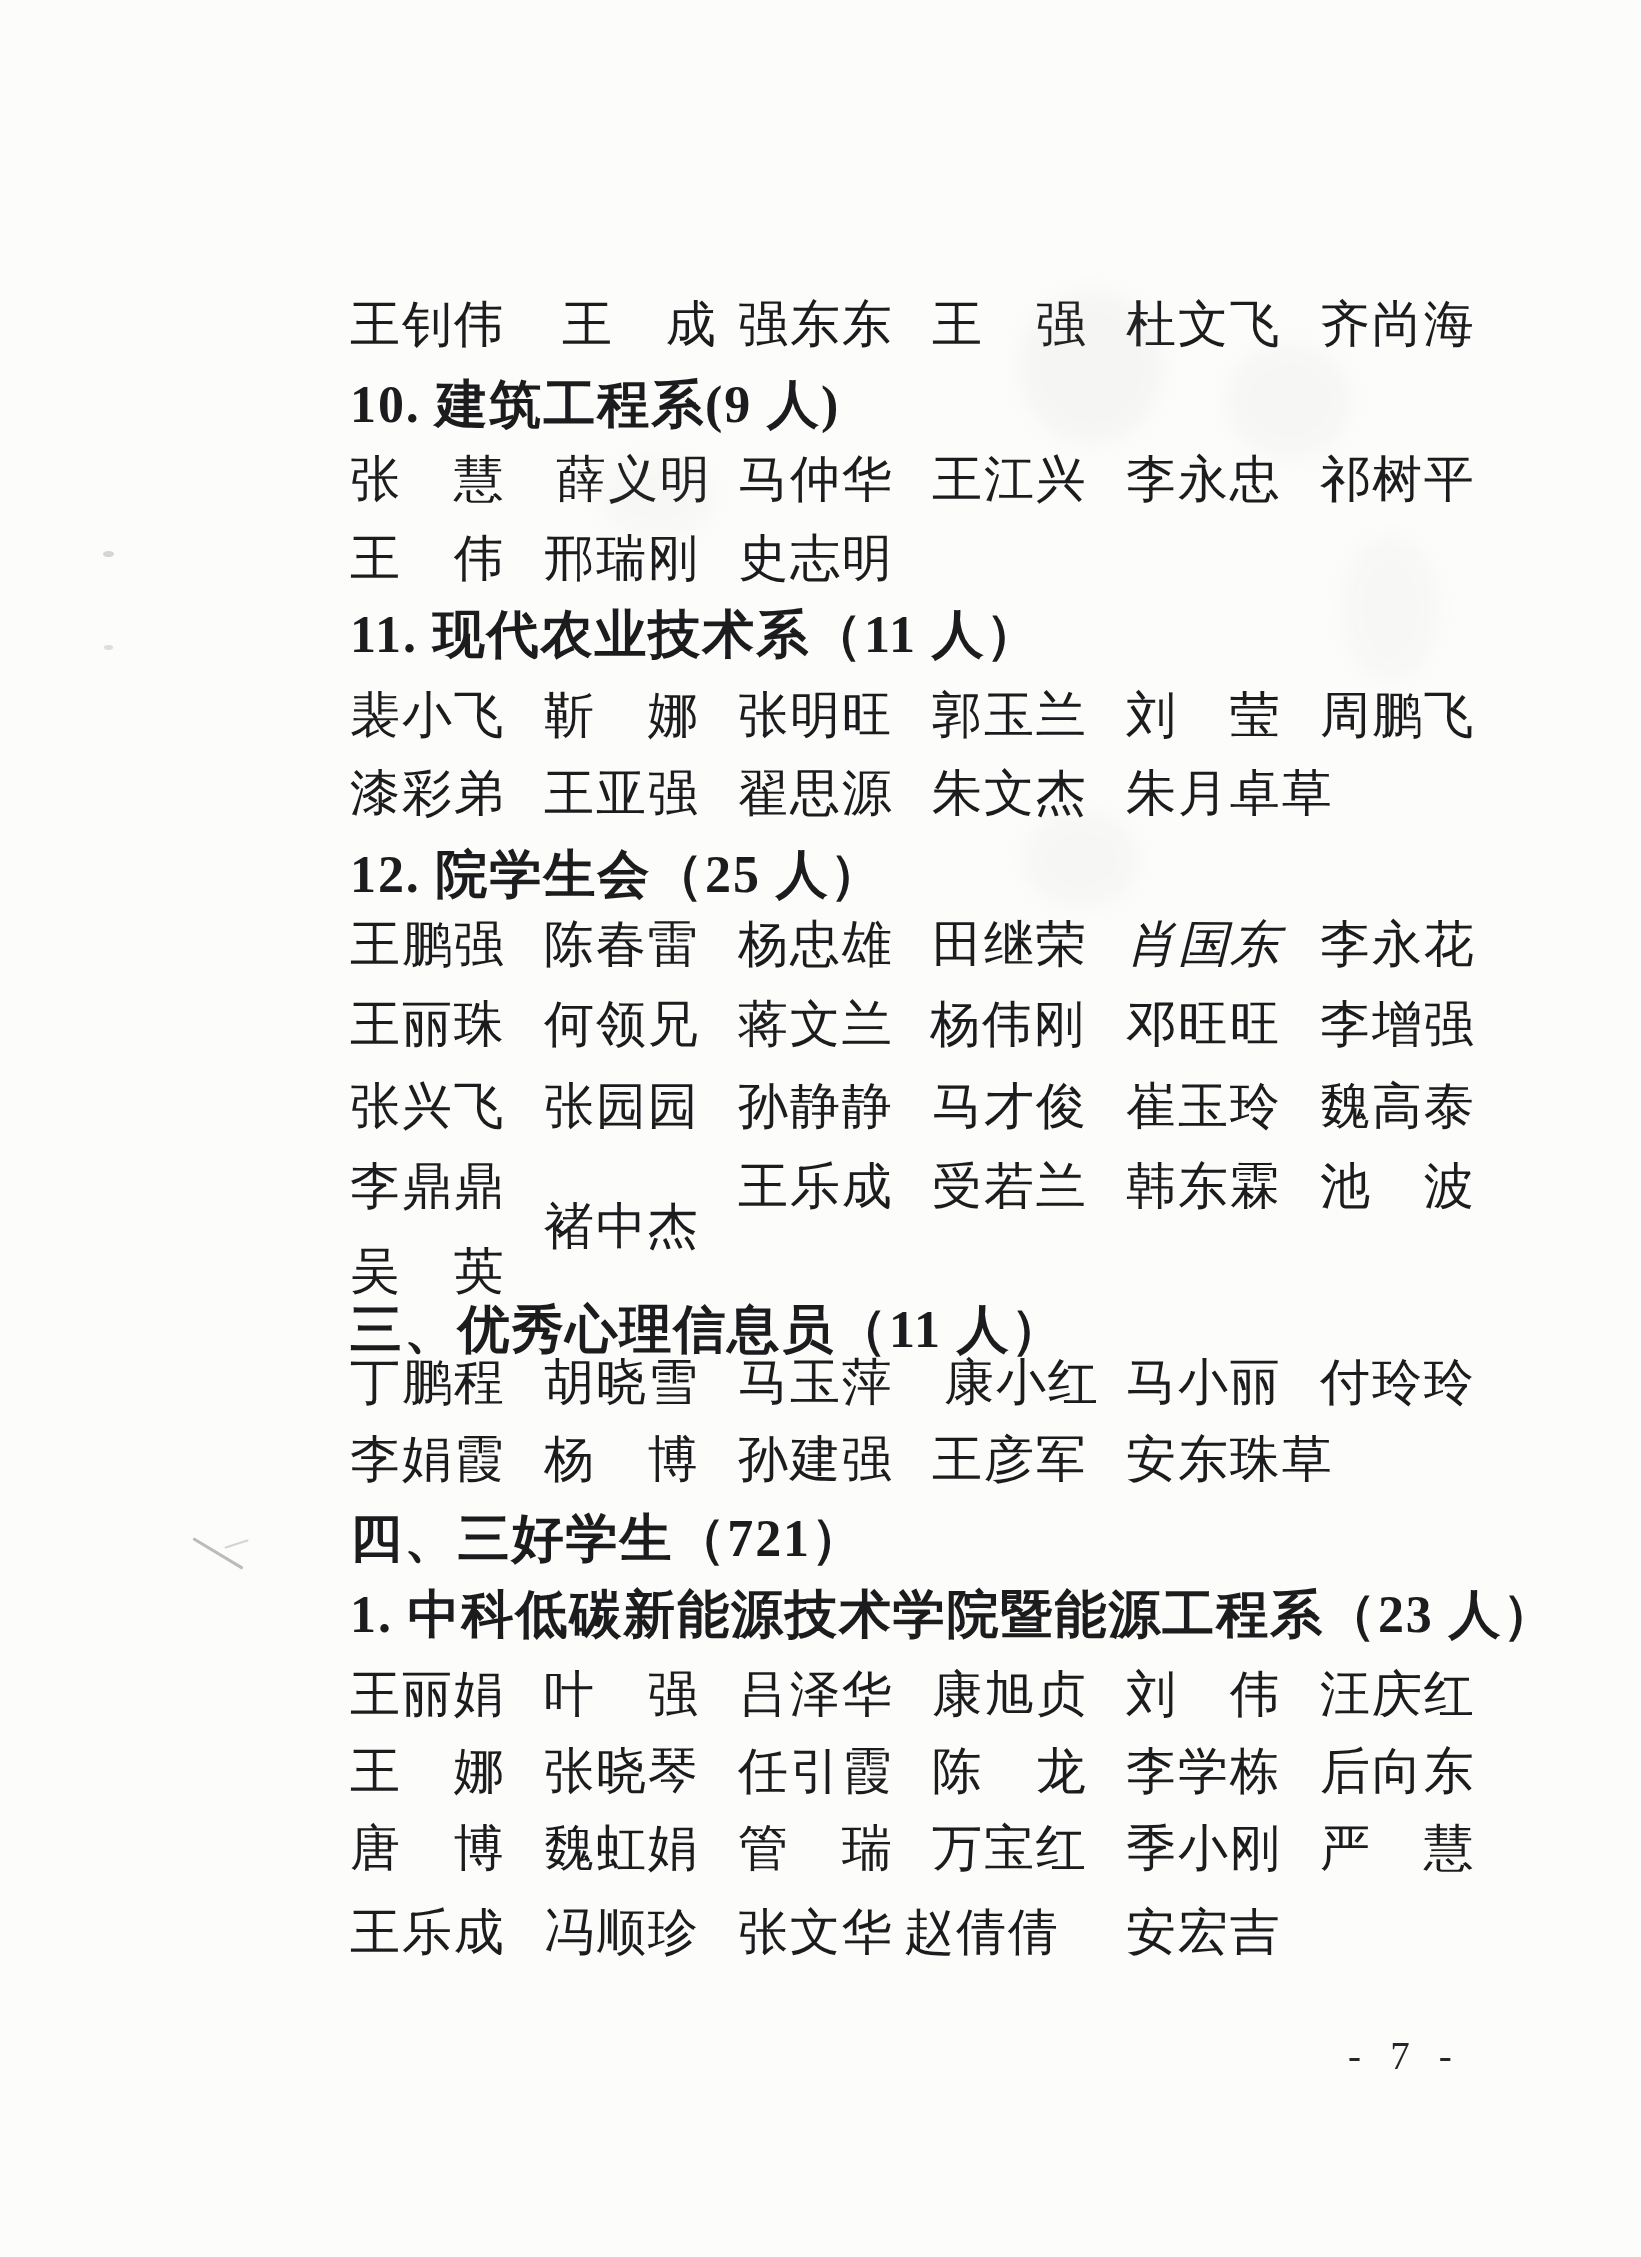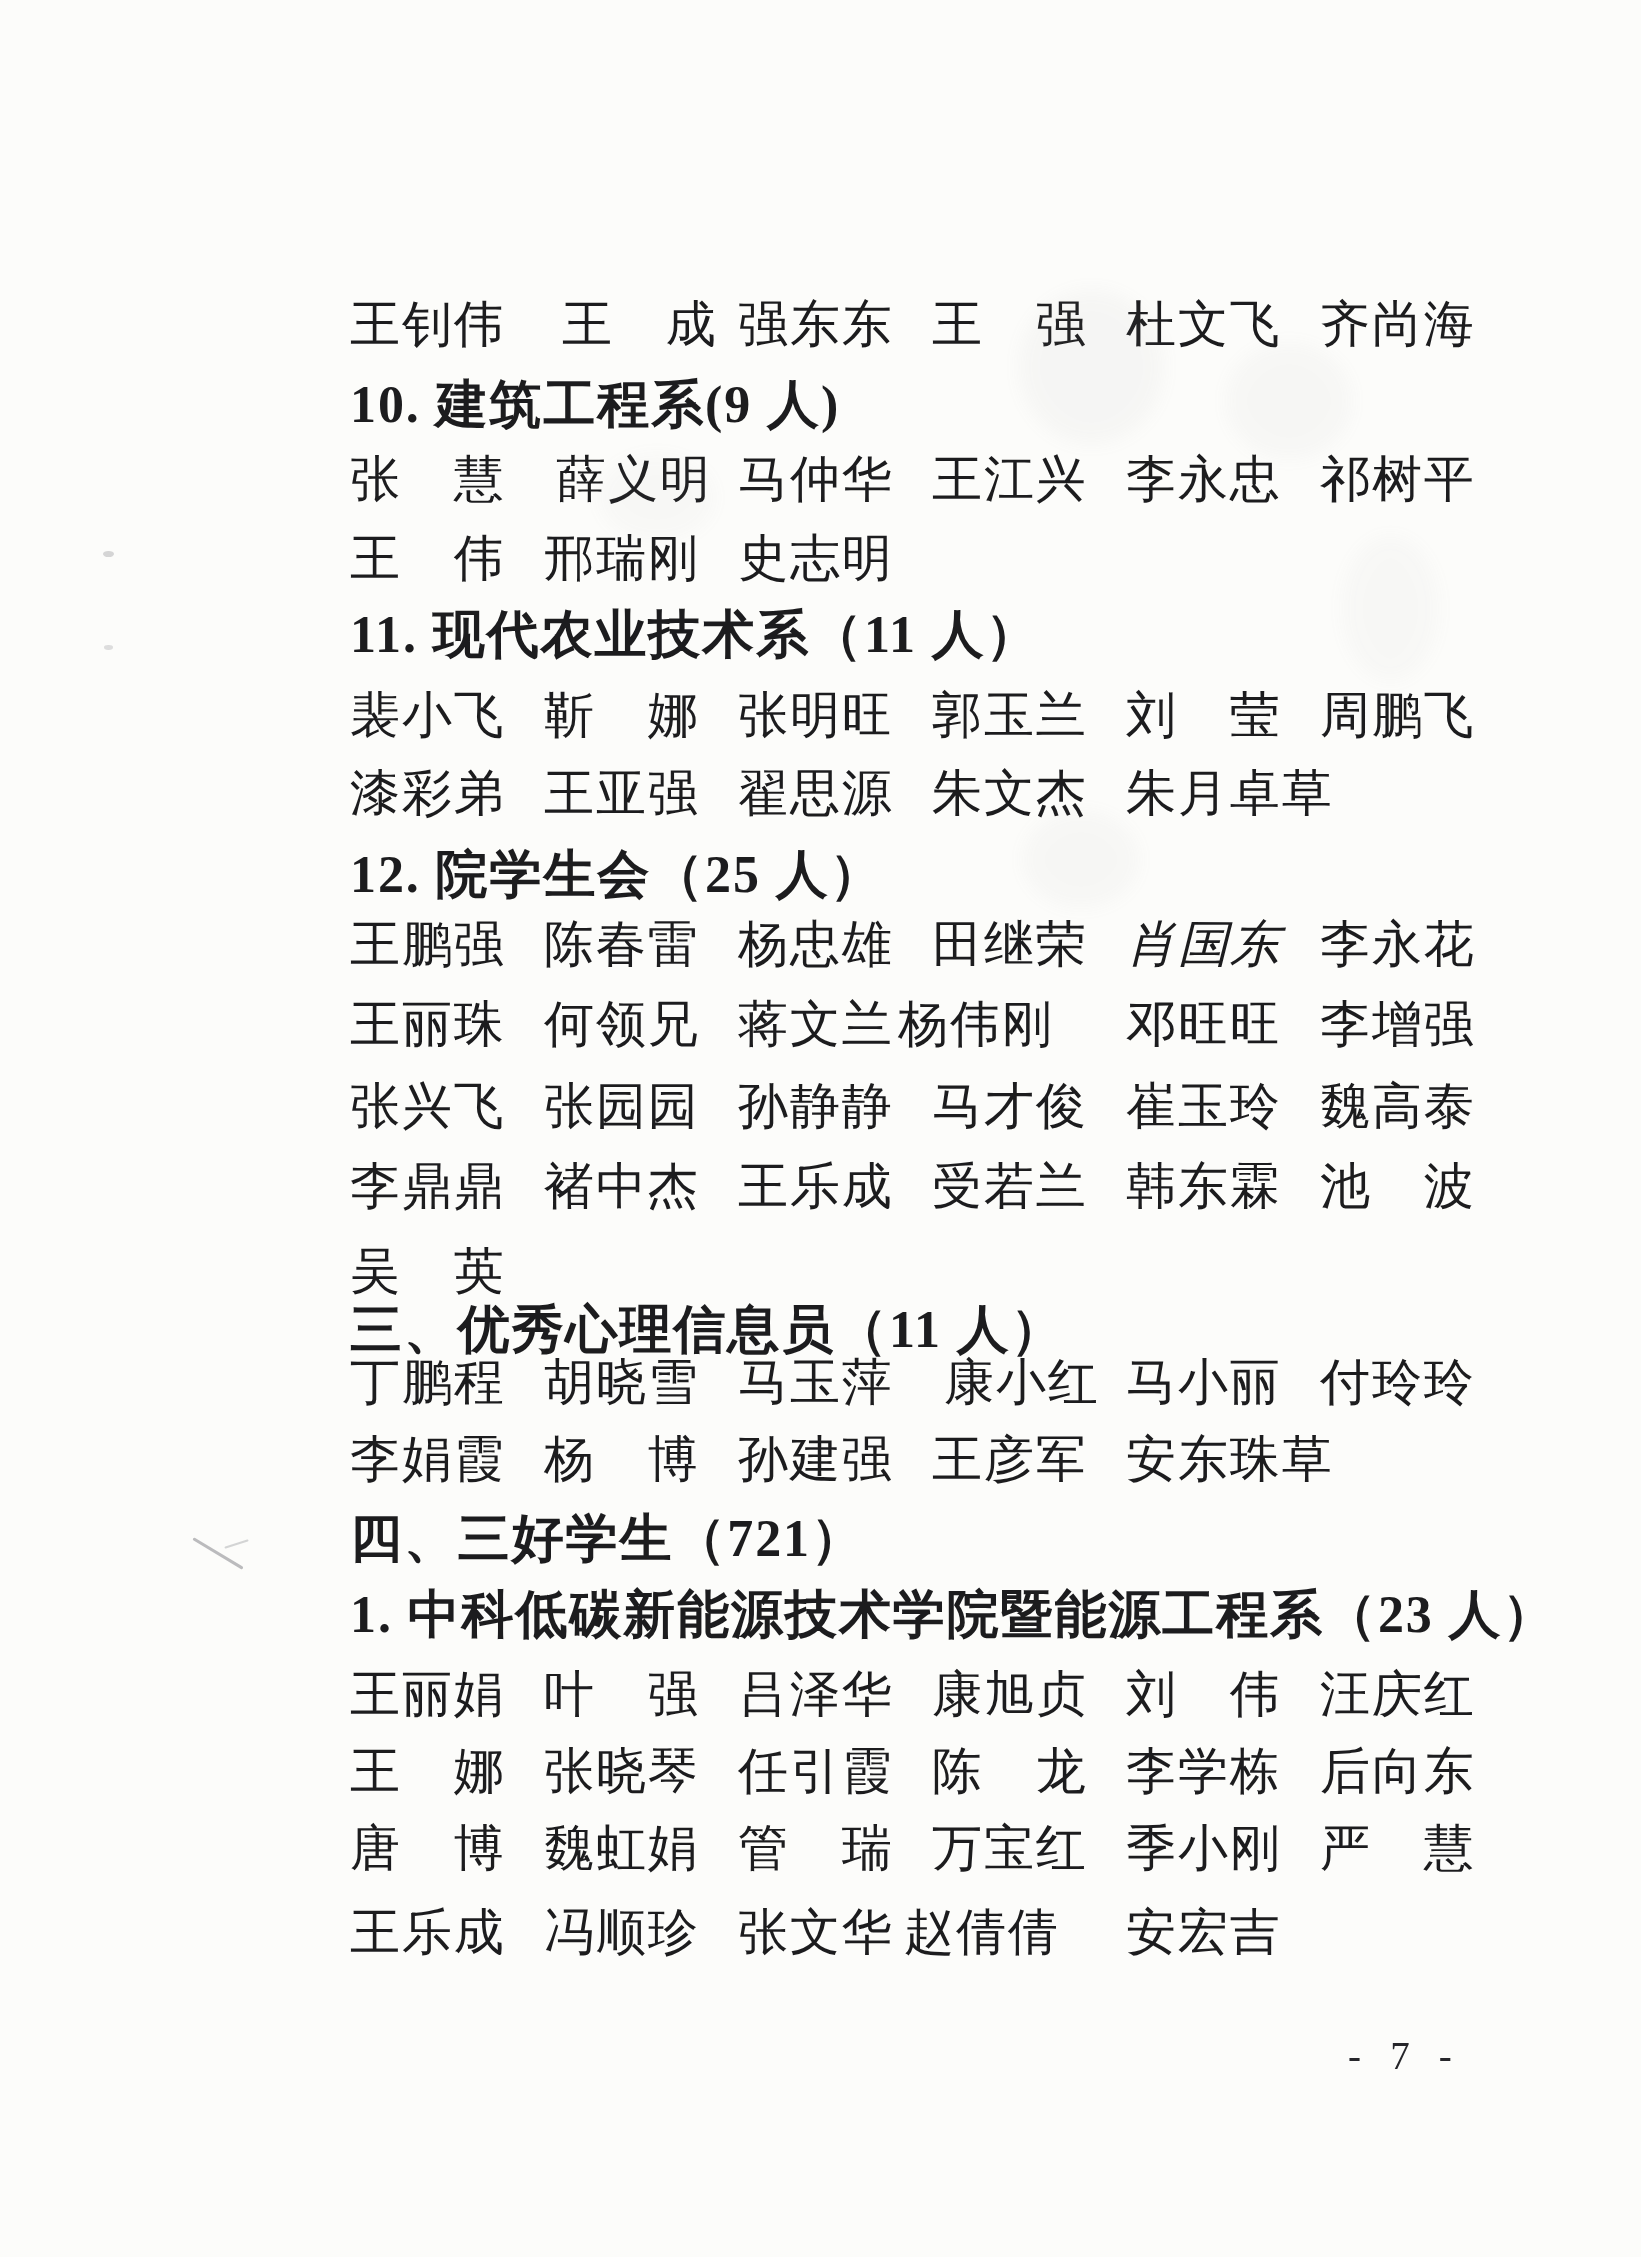--- a/index.html
+++ b/index.html
@@ -109,35 +109,35 @@
         <span class="name" style="left: 194px;">陈春雷</span>
         <span class="name" style="left: 388px;">杨忠雄</span>
         <span class="name" style="left: 582px;">田继荣</span>
         <span class="name" style="left: 776px; font-style: italic;">肖国东</span>
         <span class="name" style="left: 970px;">李永花</span>
       </div>
       <div class="line names" style="top: 996px;">
         <span class="name" style="left: 0px;">王丽珠</span>
         <span class="name" style="left: 194px;">何领兄</span>
         <span class="name" style="left: 388px;">蒋文兰</span>
-        <span class="name" style="left: 548px;">杨伟刚</span>
+        <span class="name" style="left: 580px;">杨伟刚</span>
         <span class="name" style="left: 776px;">邓旺旺</span>
         <span class="name" style="left: 970px;">李增强</span>
       </div>
       <div class="line names" style="top: 1078px;">
         <span class="name" style="left: 0px;">张兴飞</span>
         <span class="name" style="left: 194px;">张园园</span>
         <span class="name" style="left: 388px;">孙静静</span>
         <span class="name" style="left: 582px;">马才俊</span>
         <span class="name" style="left: 776px;">崔玉玲</span>
         <span class="name" style="left: 970px;">魏高泰</span>
       </div>
       <div class="line names" style="top: 1158px;">
         <span class="name" style="left: 0px; text-align: center;">李鼎鼎</span>
-        <span class="name" style="left: 194px;">褚中杰</span>
+        <span class="name" style="left: 194px; margin-top: 40px;">褚中杰</span>
         <span class="name" style="left: 388px;">王乐成</span>
         <span class="name" style="left: 582px;">受若兰</span>
         <span class="name" style="left: 776px;">韩东霖</span>
         <span class="name" style="left: 970px;">池　波</span>
       </div>
       <div class="line names" style="top: 1243px;">
         <span class="name" style="left: 0px;">吴　英</span>
       </div>
       <div class="line section-heading" style="top: 1302px;">三、优秀心理信息员（11 人）</div>
       <div class="line names" style="top: 1354px;">

